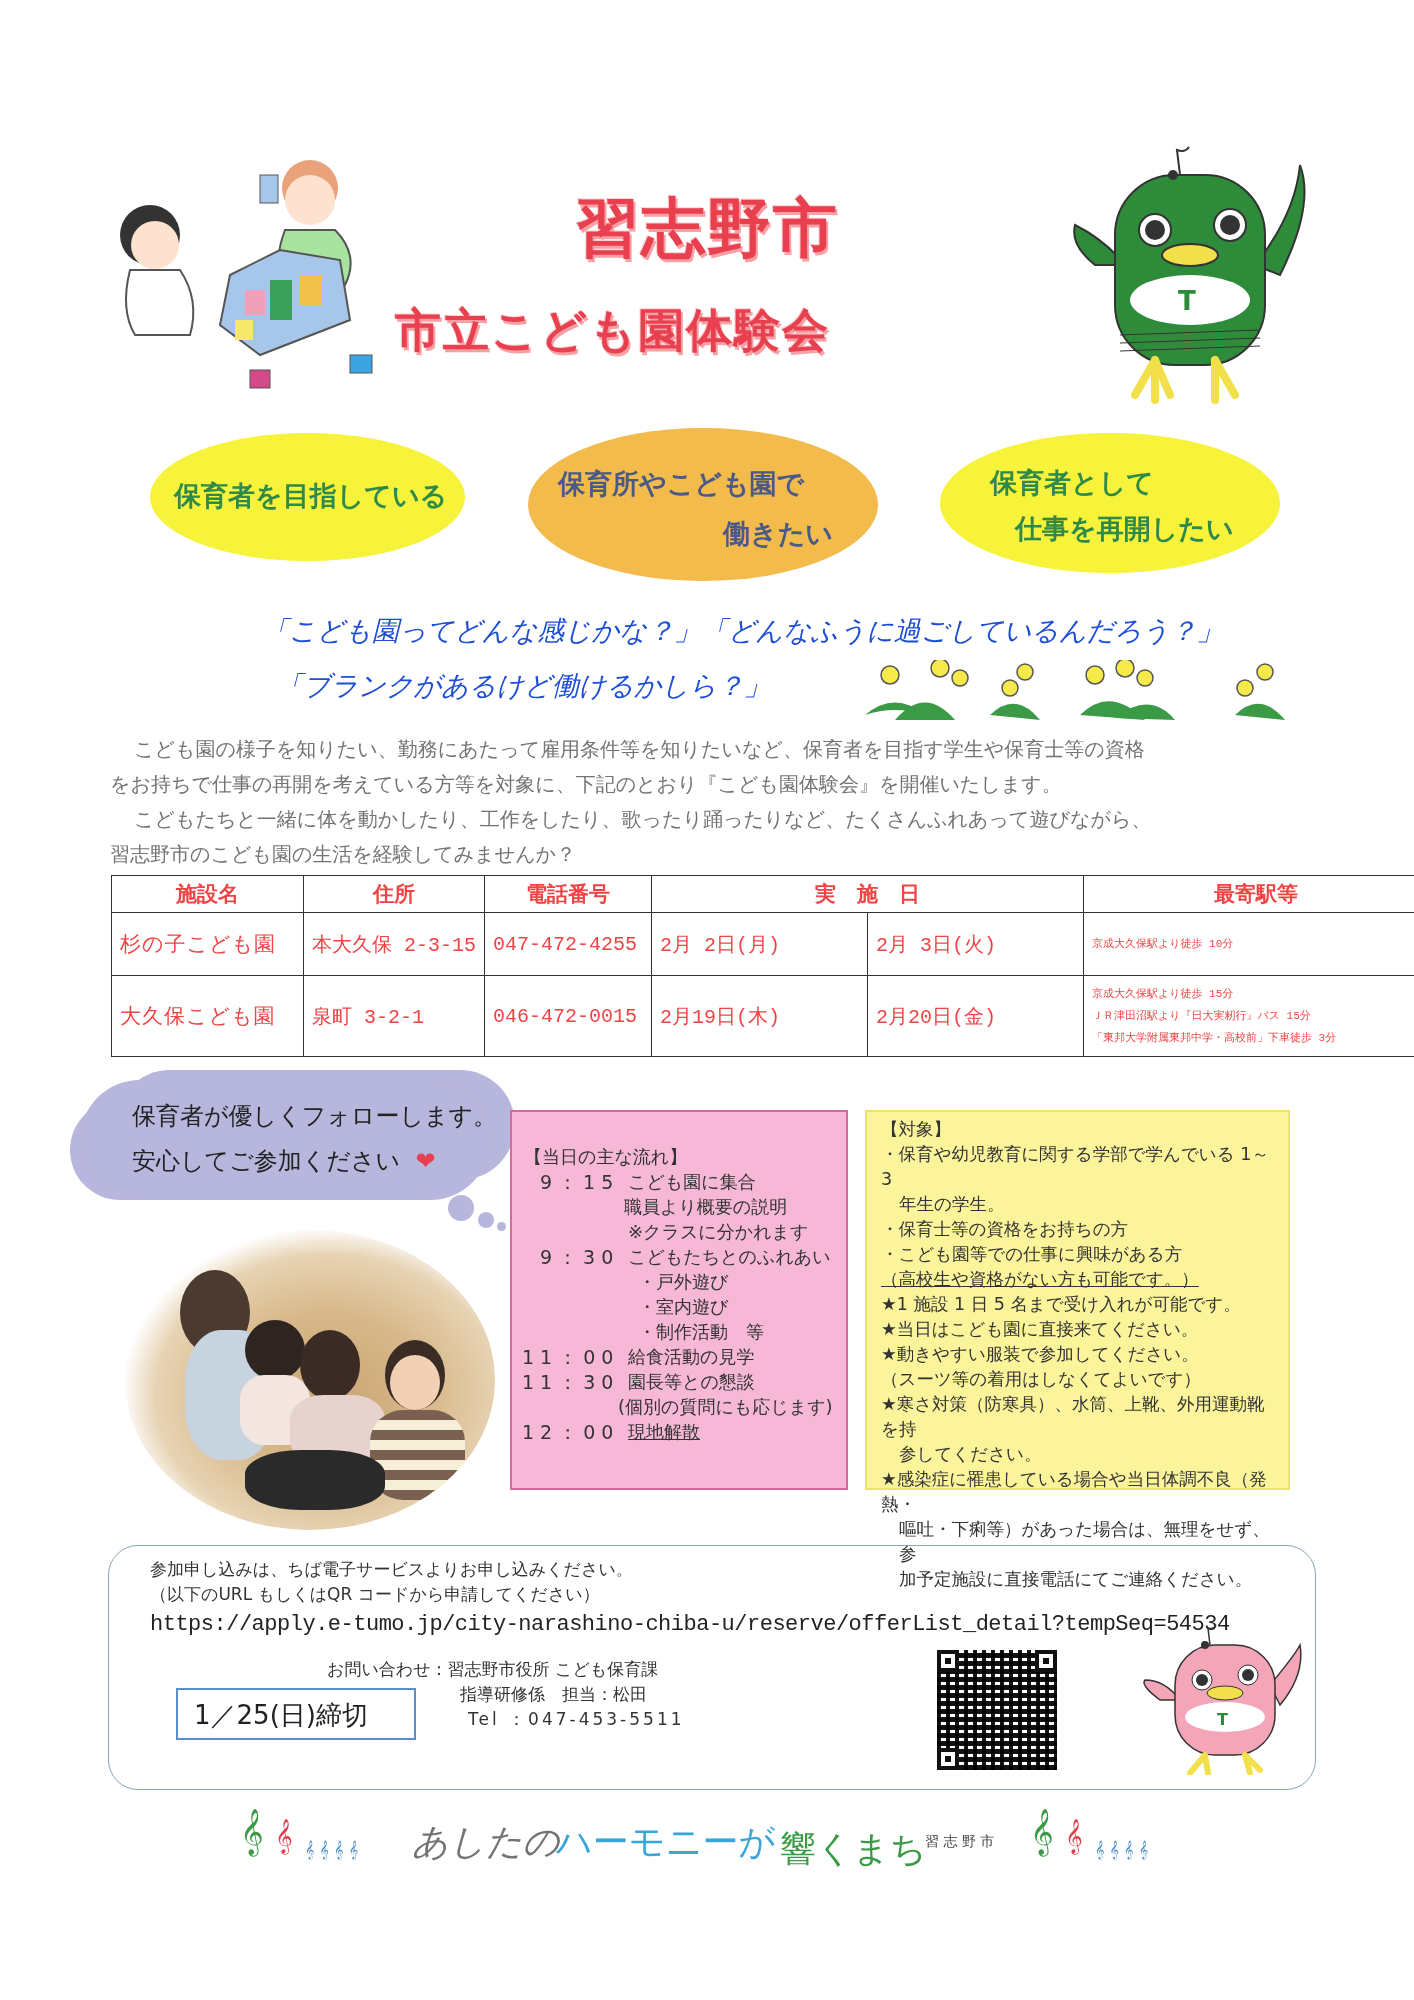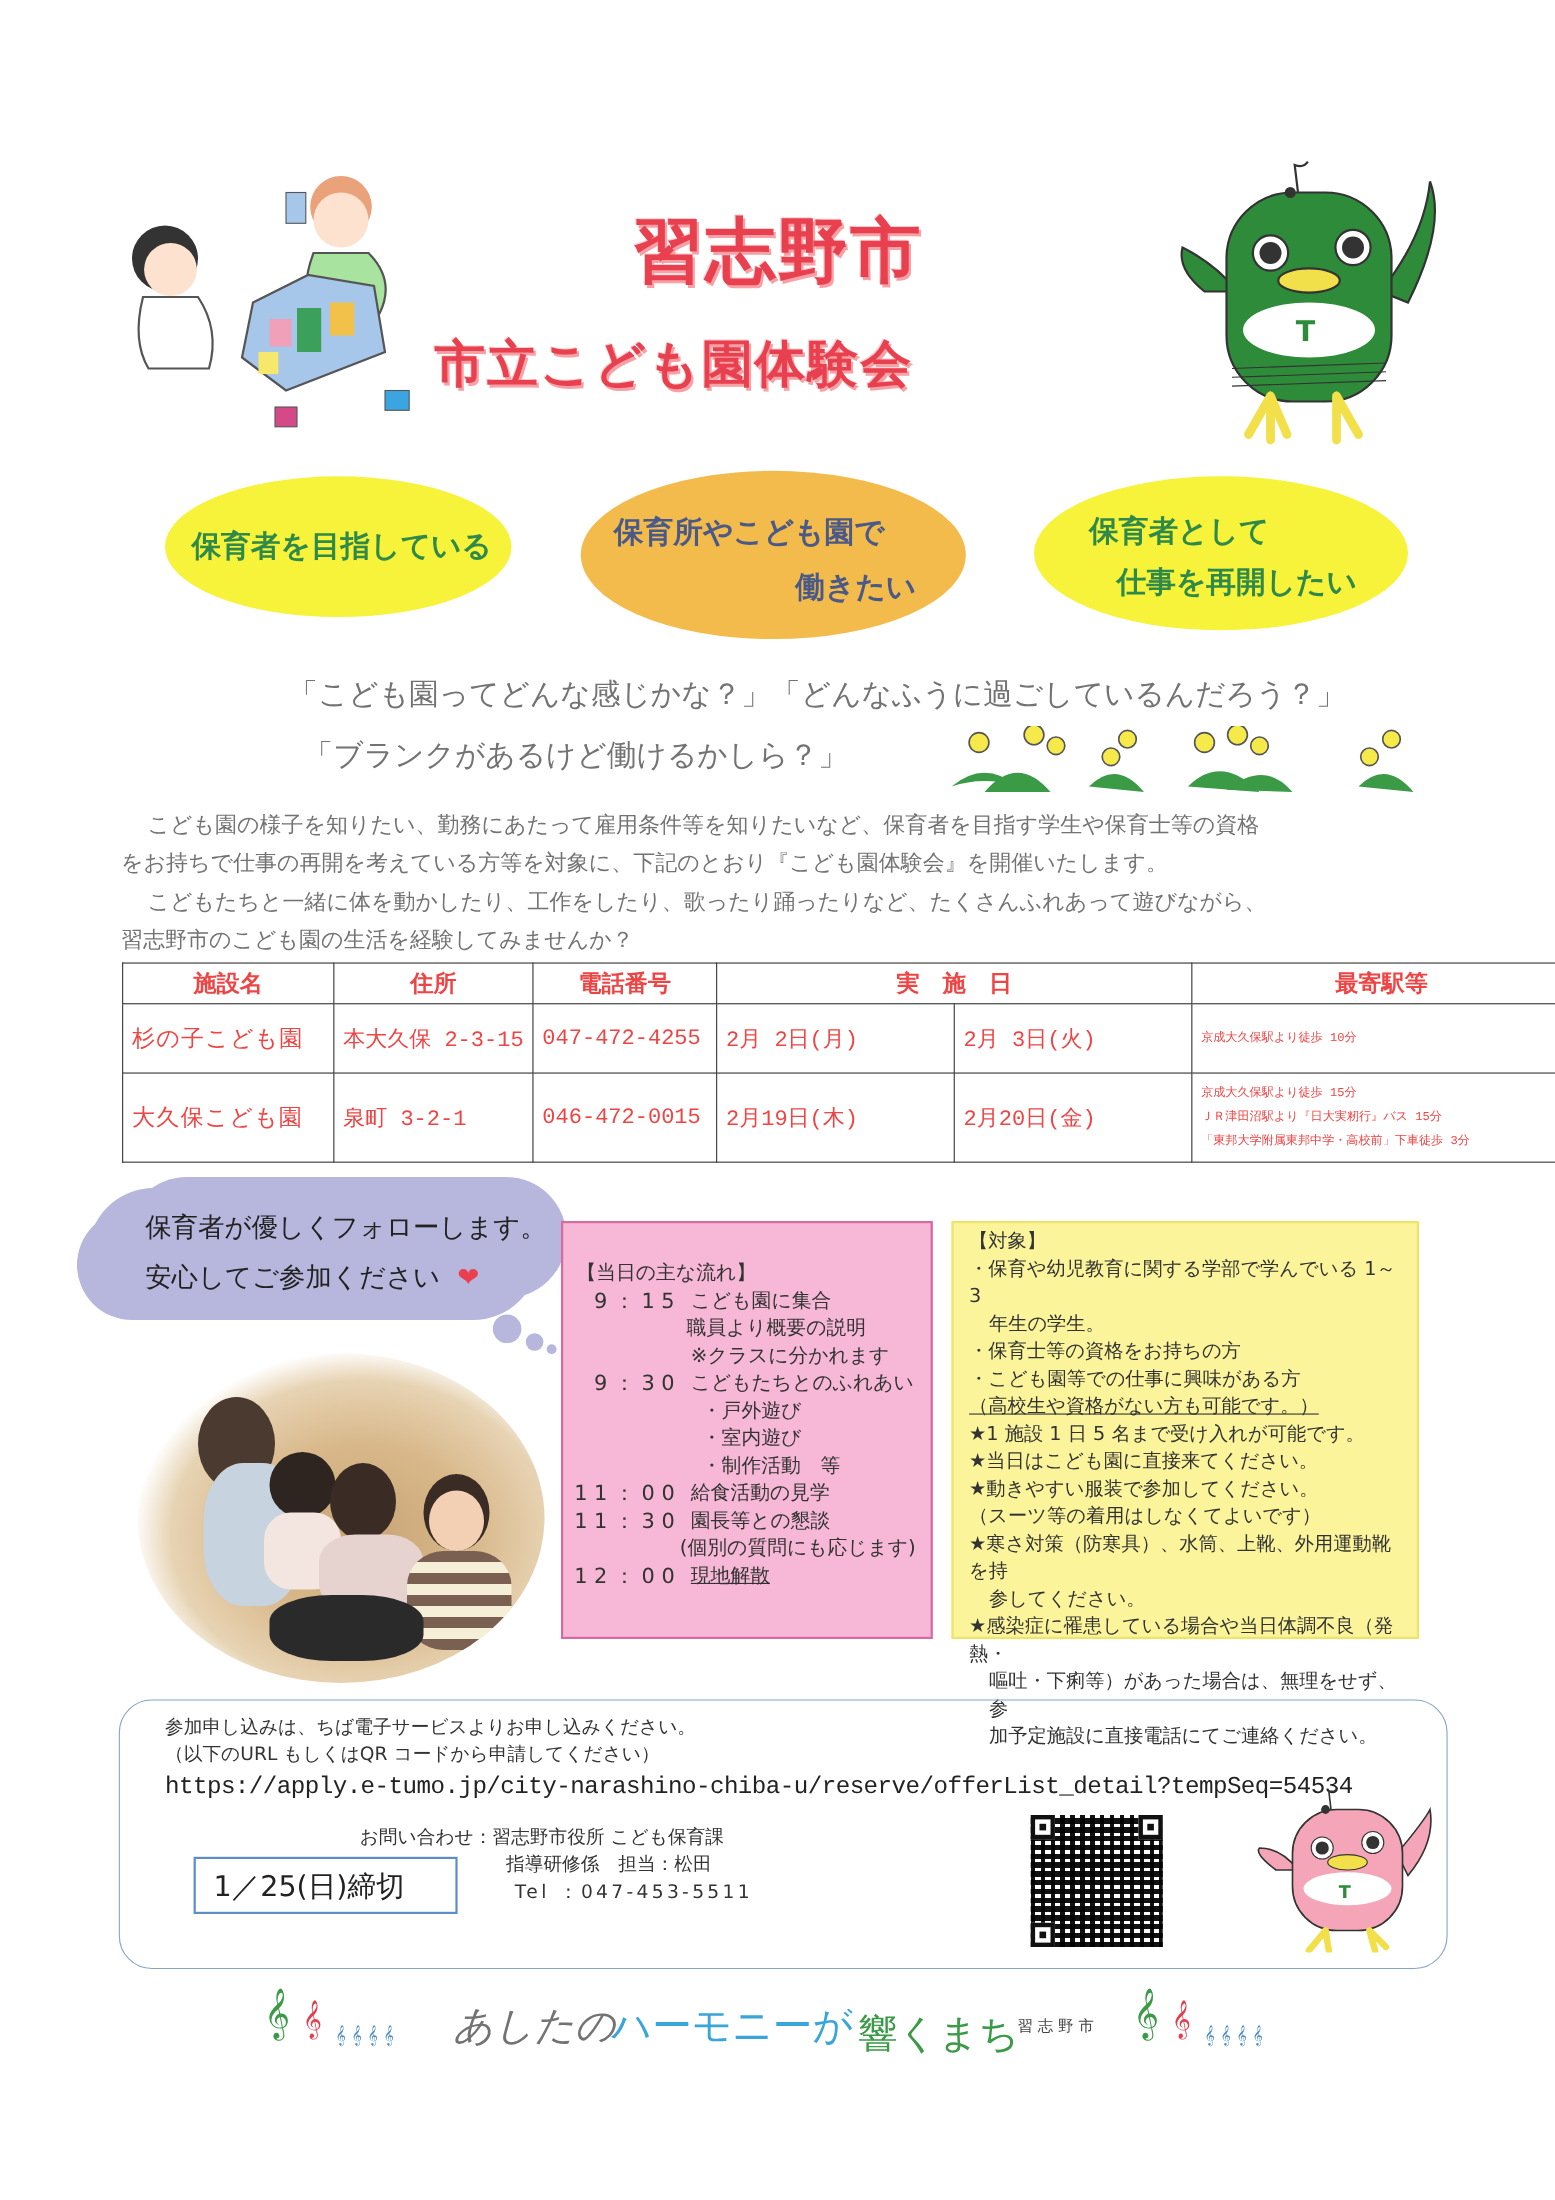--- a/index.html
+++ b/index.html
@@ -21,21 +21,21 @@
   
   .bubble {
     position:absolute; border-radius:50%;
     font-size:27px; color:#2f8a4a; font-weight:bold;
   }
   .bubble span { position:absolute; white-space:nowrap; }
   .b1 { left:150px; top:433px; width:315px; height:128px; background:#f7f23a; }
   .b2 { left:528px; top:428px; width:350px; height:153px; background:#f3ba4c; color:#4a5a88; }
   .b3 { left:940px; top:433px; width:340px; height:140px; background:#f7f23a; }
 
-  .quote { position:absolute; color:#737373; font-size:27px; white-space:nowrap; }
+  .quote { position:absolute; color:#1d4ed8; font-size:27px; white-space:nowrap;font-style:italic; }
 
   .intro { position:absolute; left:110px; top:732px; width:1230px; font-size:20px; line-height:35px; color:#737373; }
   .intro p { margin:0; }
 
   
   table.info {
     position:absolute; left:111px; top:875px; width:1318px;
     border-collapse:collapse; font-size:20px; color:#ef4444;font-family:Liberation Mono, monospace;
   }
   table.info th, table.info td { border:1.5px solid #333; padding:0 8px; }

